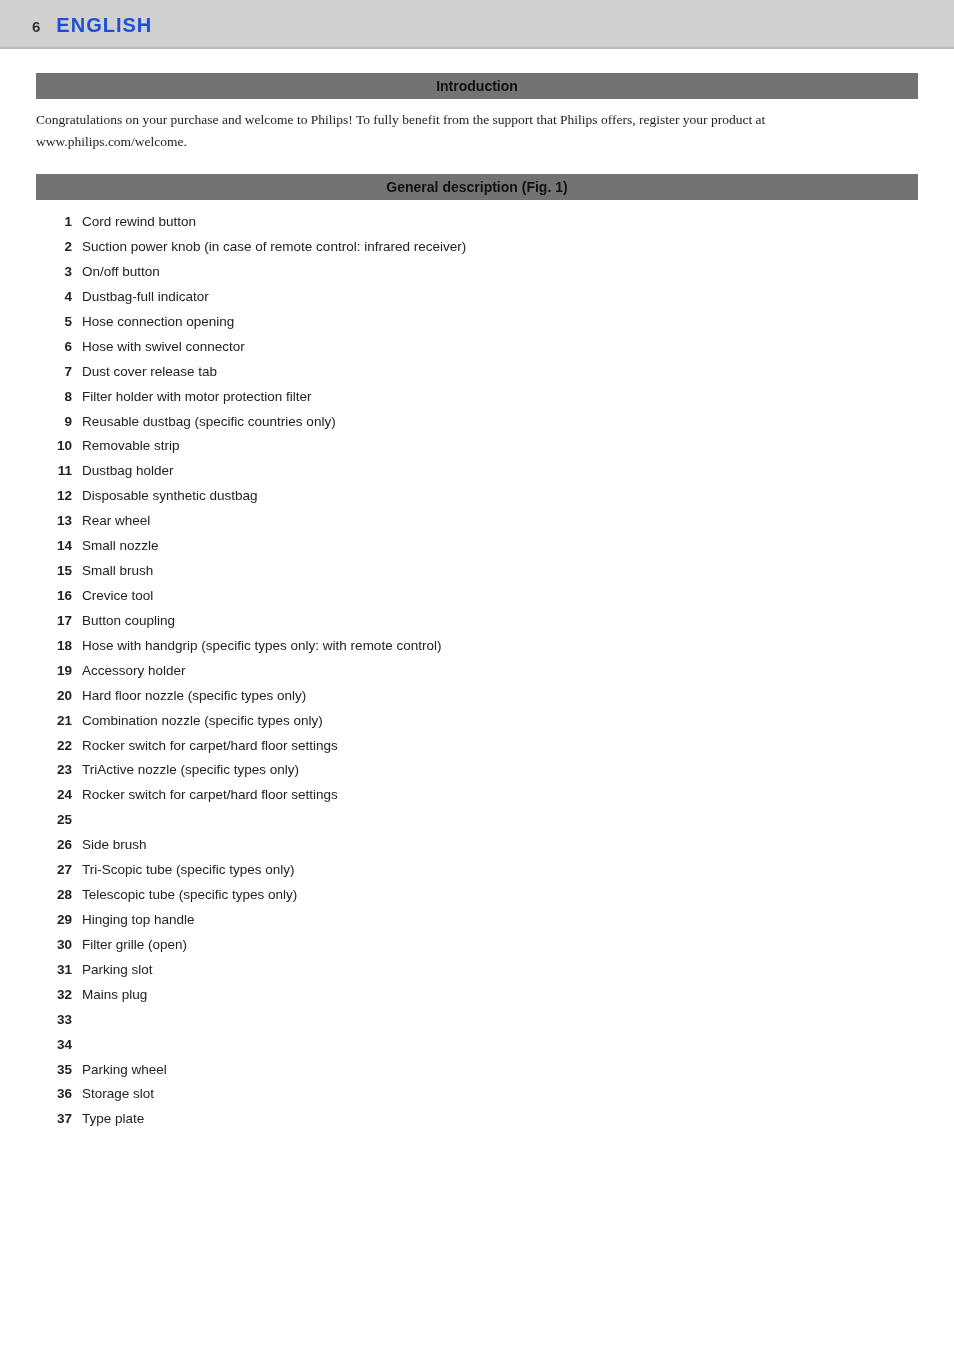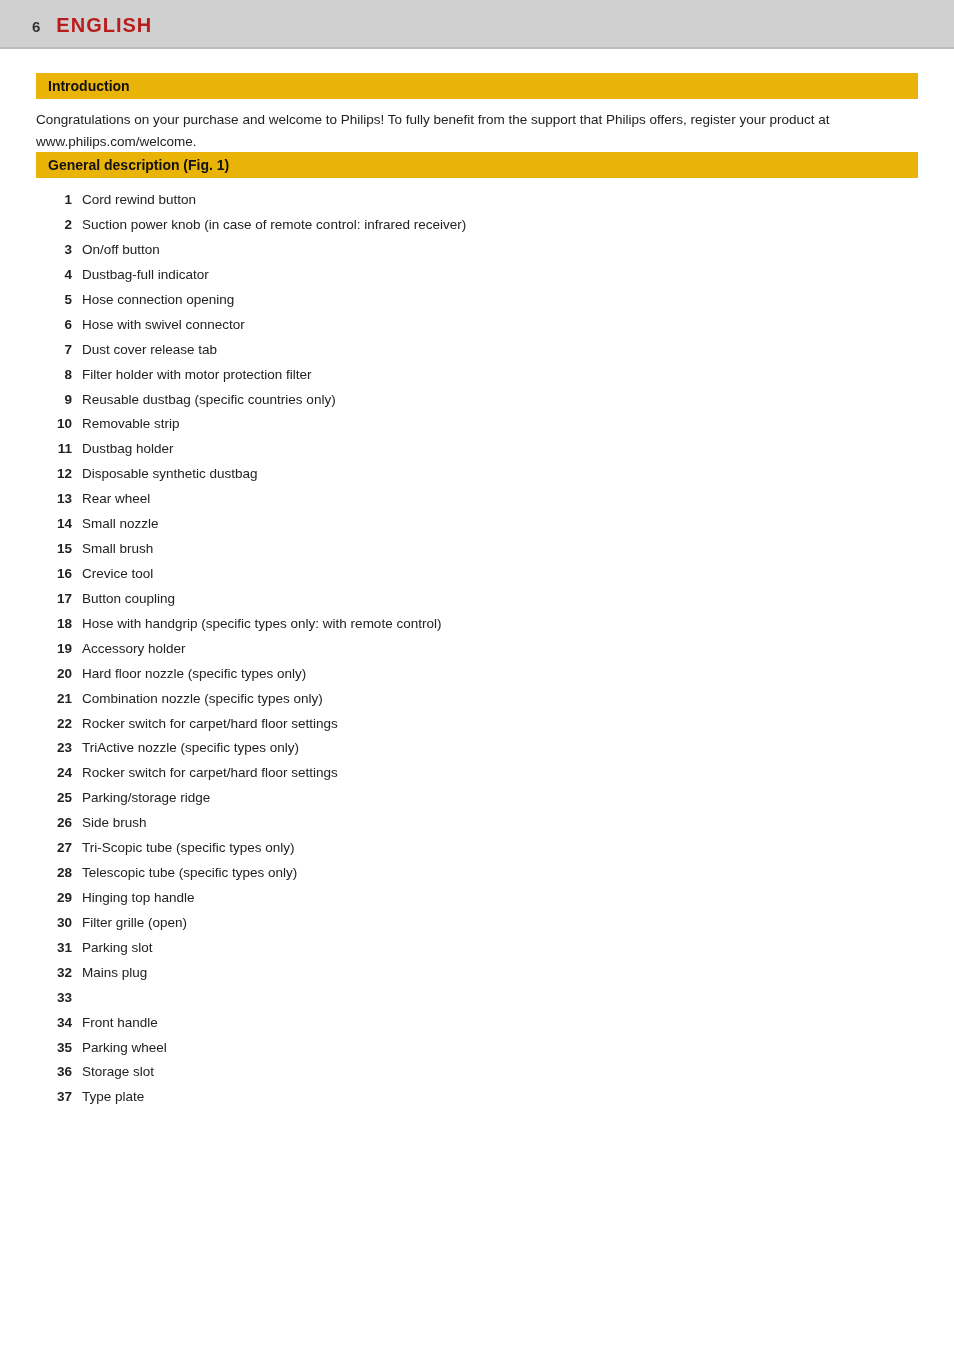--- a/index.html
+++ b/index.html
@@ -34,41 +34,44 @@
 
     .page-number {
       font-size: 15px;
       font-weight: bold;
       color: #333;
     }
 
     .page-lang {
       font-size: 20px;
       font-weight: bold;
-      color: #b91c1c;
+      color: #1d4ed8;
       letter-spacing: 1px;
     }
 
     .page-body {
       padding: 24px 36px 30px 36px;
     }
 
     .section-header {
-      background: #eab308;
+      background: #737373;
       padding: 5px 12px;
       font-weight: bold;
       font-size: 14px;
       margin-bottom: 10px;
       color: #111;
+      text-align: center;
     }
 
     .intro-text {
       font-size: 13.5px;
       line-height: 1.6;
+      margin-bottom: 22px;
       color: #222;
+      font-family: Liberation Serif, serif;
     }
 
     .items-list {
       list-style: none;
       padding: 0;
       margin: 0;
     }
 
     .items-list li {
       display: flex;
@@ -201,21 +204,20 @@
         <li>
           <span class="item-number">23</span>
           <span class="item-label">TriActive nozzle (specific types only)</span>
         </li>
         <li>
           <span class="item-number">24</span>
           <span class="item-label">Rocker switch for carpet/hard floor settings</span>
         </li>
         <li>
           <span class="item-number">25</span>
-          <span class="item-label">Parking/storage ridge</span>
         </li>
         <li>
           <span class="item-number">26</span>
           <span class="item-label">Side brush</span>
         </li>
         <li>
           <span class="item-number">27</span>
           <span class="item-label">Tri-Scopic tube (specific types only)</span>
         </li>
         <li>
@@ -236,21 +238,20 @@
         </li>
         <li>
           <span class="item-number">32</span>
           <span class="item-label">Mains plug</span>
         </li>
         <li>
           <span class="item-number">33</span>
         </li>
         <li>
           <span class="item-number">34</span>
-          <span class="item-label">Front handle</span>
         </li>
         <li>
           <span class="item-number">35</span>
           <span class="item-label">Parking wheel</span>
         </li>
         <li>
           <span class="item-number">36</span>
           <span class="item-label">Storage slot</span>
         </li>
         <li>

